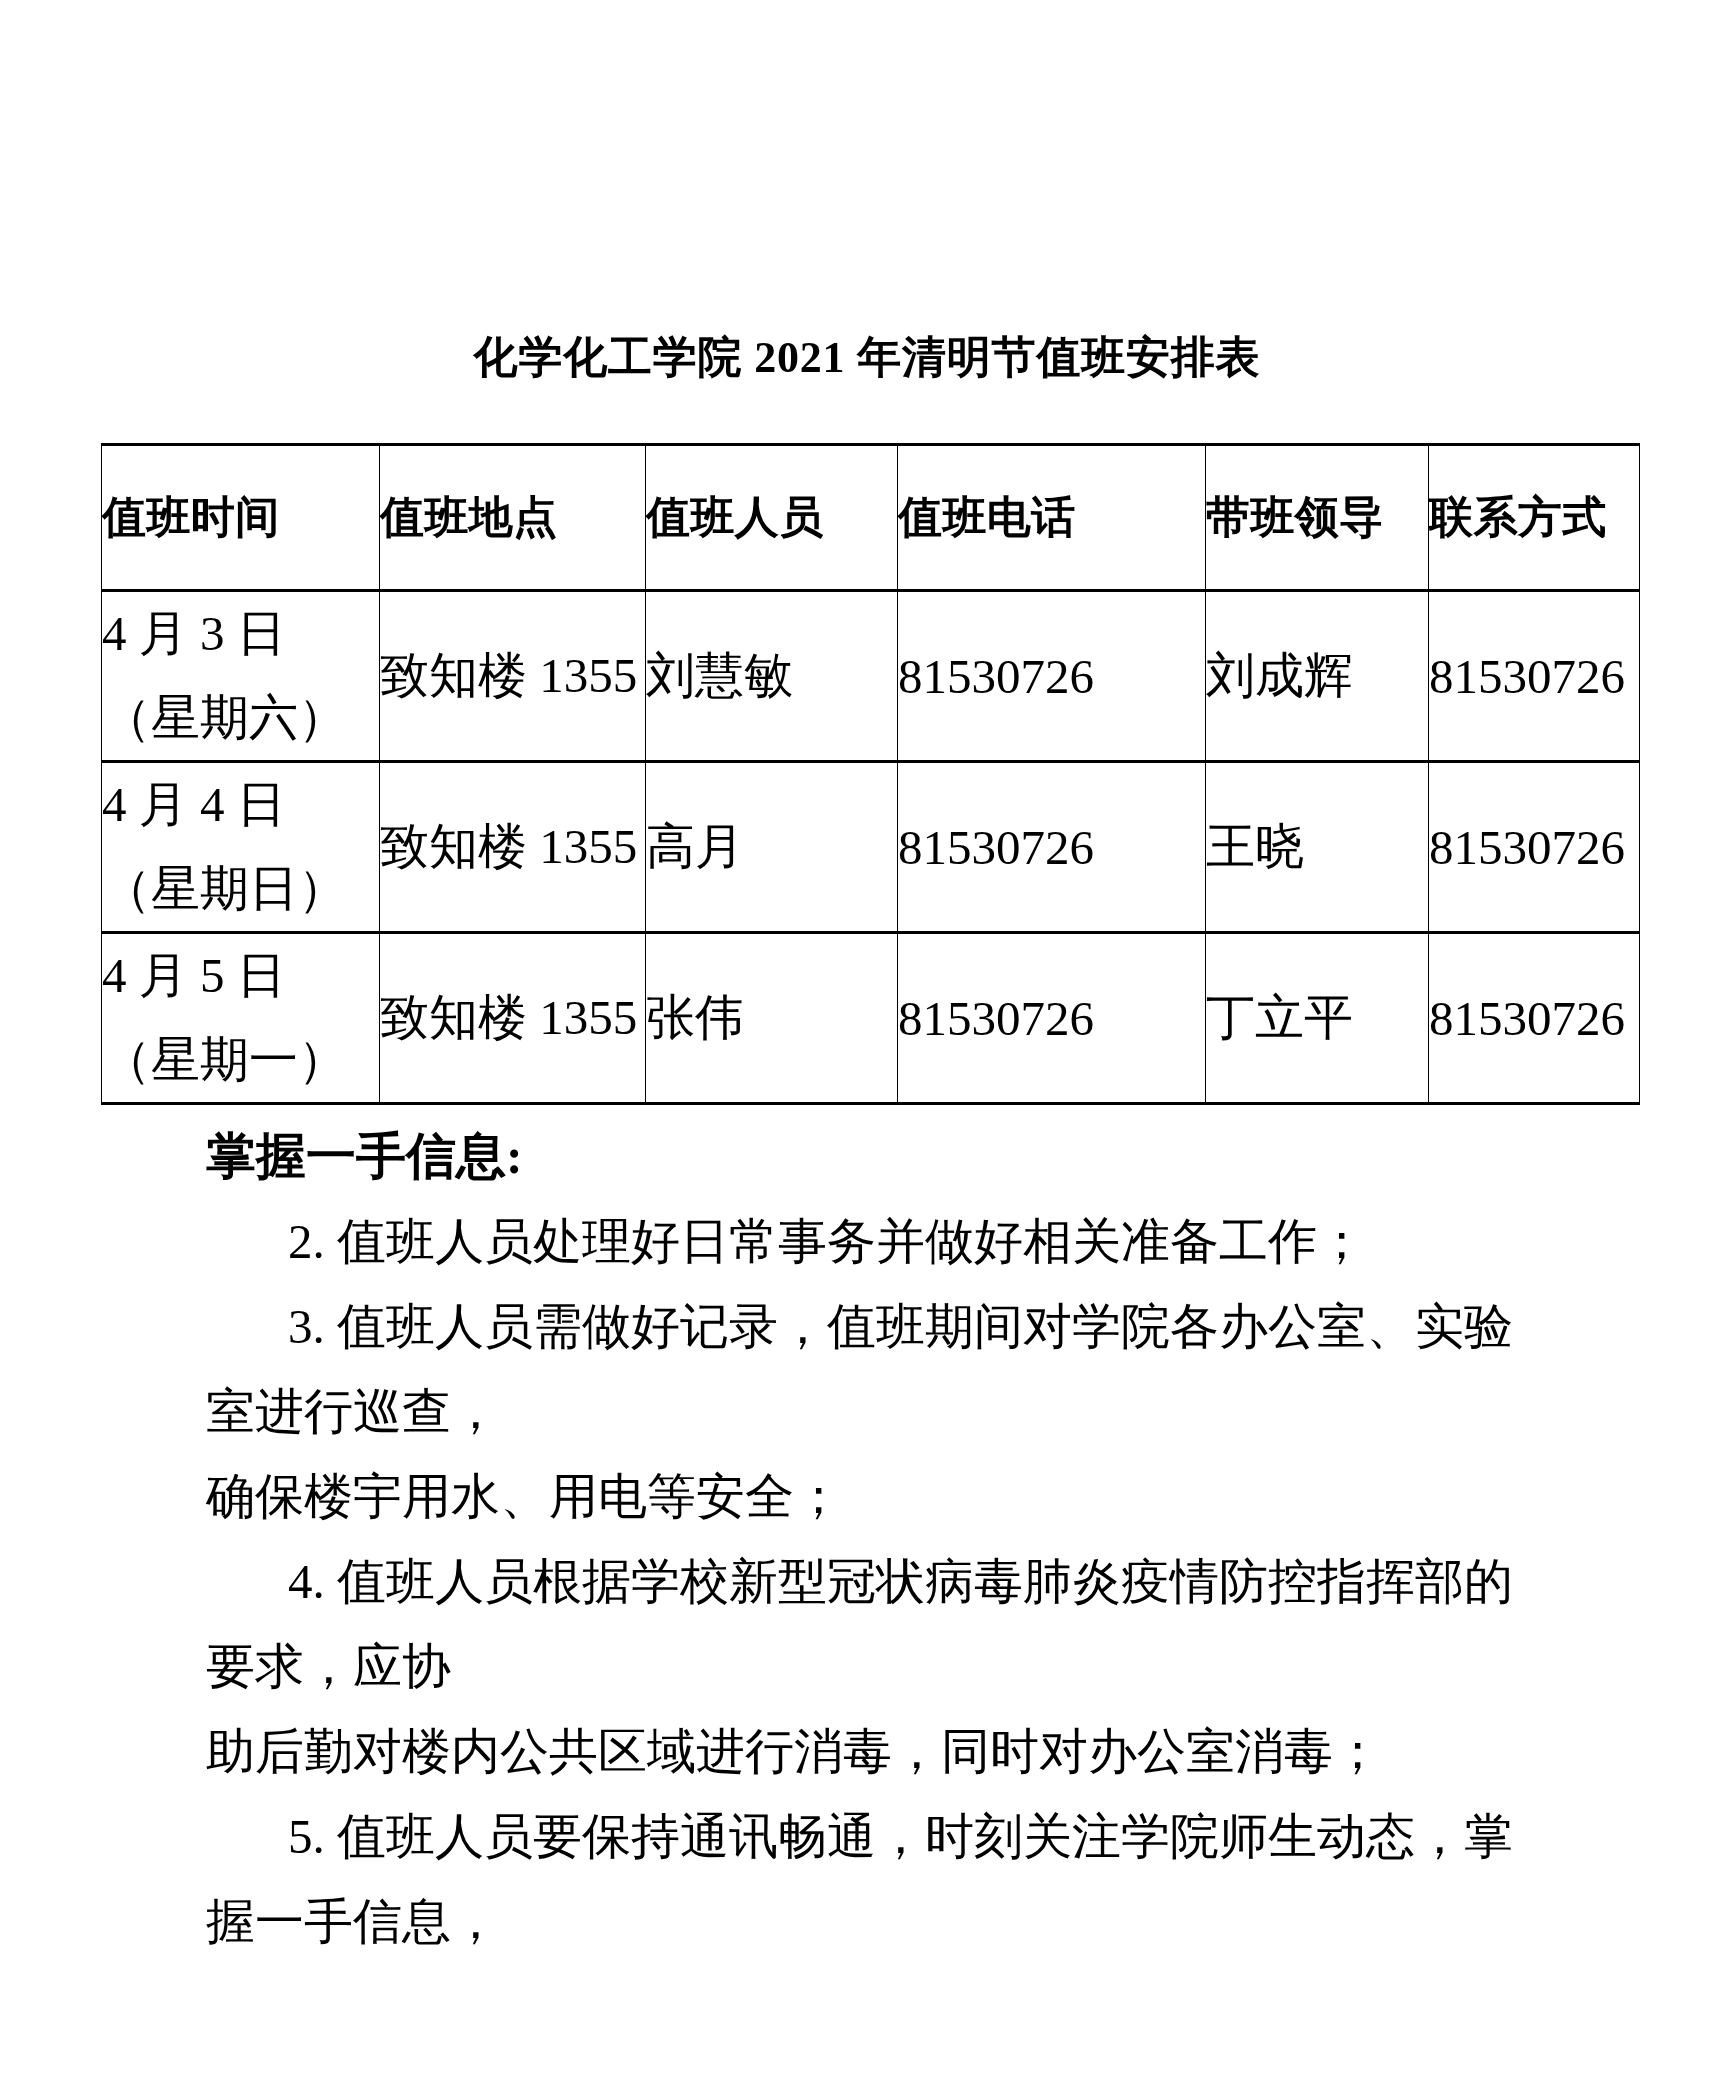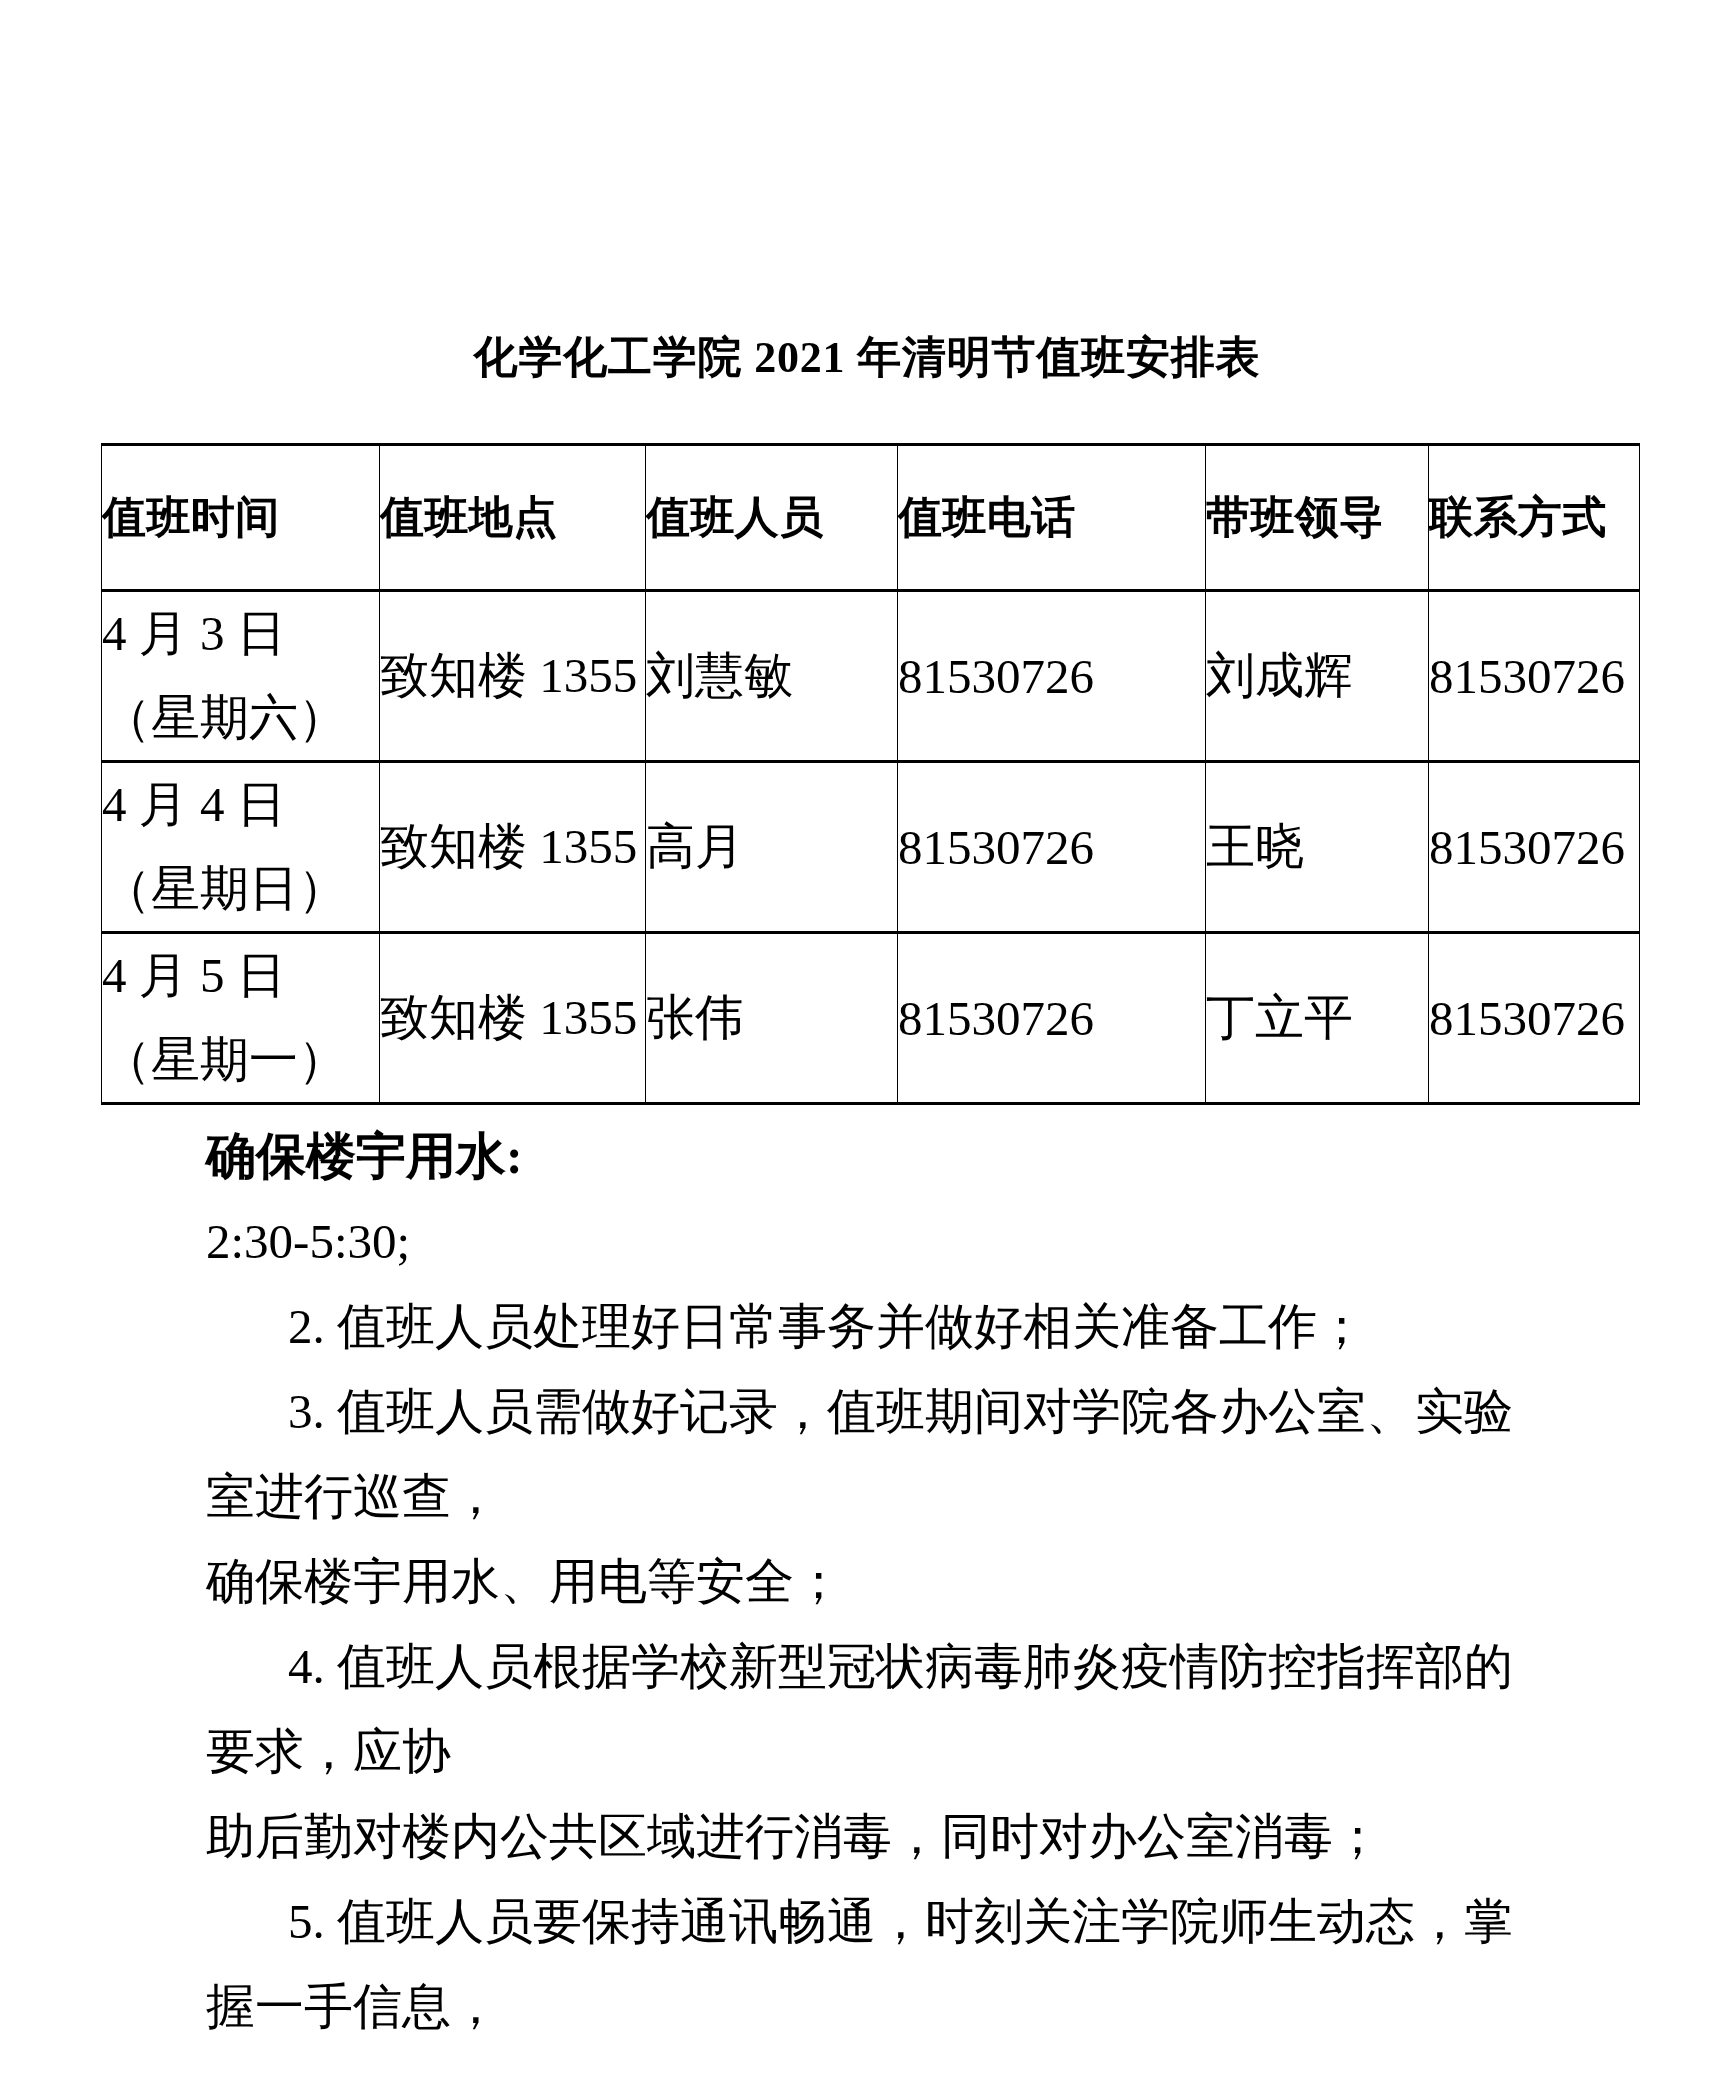--- a/index.html
+++ b/index.html
@@ -126,22 +126,21 @@
         <td>致知楼 1355</td>
         <td>张伟</td>
         <td>81530726</td>
         <td>丁立平</td>
         <td>81530726</td>
       </tr>
     </tbody>
   </table>
 
   <div class="notes">
-    <div class="nline notes-heading">确保楼宇用水:</div>
-    <div class="nline">2:30-5:30;</div>
+    <div class="nline notes-heading">掌握一手信息:</div>
     <div class="nline indent">2. 值班人员处理好日常事务并做好相关准备工作；</div>
     <div class="nline indent">3. 值班人员需做好记录，值班期间对学院各办公室、实验室进行巡查，</div>
     <div class="nline">确保楼宇用水、用电等安全；</div>
     <div class="nline indent">4. 值班人员根据学校新型冠状病毒肺炎疫情防控指挥部的要求，应协</div>
     <div class="nline">助后勤对楼内公共区域进行消毒，同时对办公室消毒；</div>
     <div class="nline indent">5. 值班人员要保持通讯畅通，时刻关注学院师生动态，掌握一手信息，</div>
 
   </div>
 
 </div>

